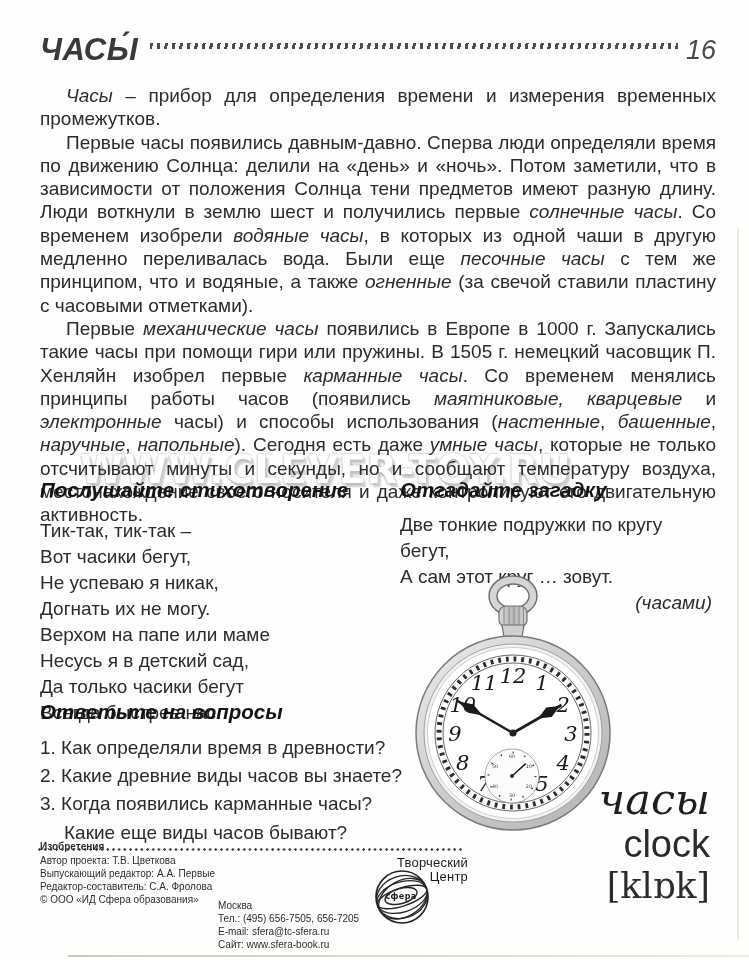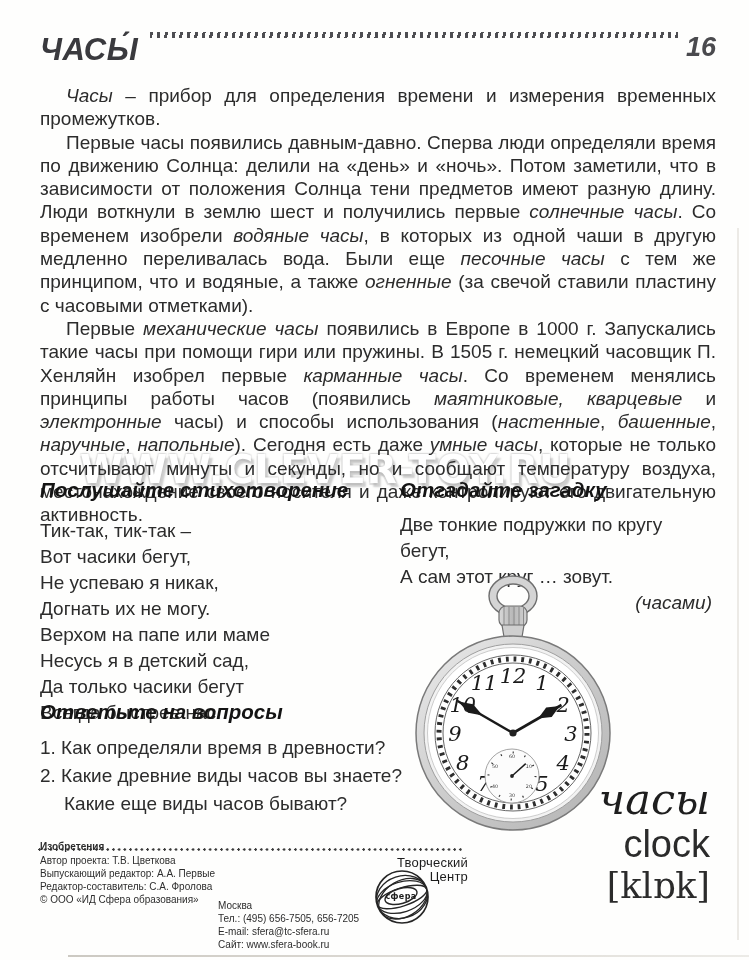--- a/index.html
+++ b/index.html
@@ -2,30 +2,30 @@
 <html><head>
 <meta charset="utf-8">
 <style>
   * { margin:0; padding:0; box-sizing:border-box; }
   html,body { background:#ffffff; }
   .page {
     position:relative; width:749px; height:960px; background:#fefefdfa;
     font-family:"Liberation Sans", sans-serif; color:#2e2e2e; overflow:hidden;
   }
   
-  .title-row { position:absolute; left:40px; top:32px; width:676px; display:flex; align-items:flex-start; }
+  .title-row { position:absolute; left:40px; top:32px; width:676px; display:flex; align-items:center; }
   .page-title {
     font-size:31px; font-weight:bold; font-style:italic; color:#3a3a3e; letter-spacing:0.5px;
     white-space:nowrap;
   }
   .title-leader {
     flex:1; height:5.5px; margin:0 8px 8px 12px;
     background:repeating-linear-gradient(100deg, #4e4e52 0, #4e4e52 3px, transparent 3px, transparent 7.4px);
   }
-  .page-number { font-size:27px; font-weight:bold; font-style:italic; color:#4a4a4e; margin-bottom:0px; }
+  .page-number { font-size:27px; font-weight:normal; font-style:italic; color:#4a4a4e; margin-bottom:0px; }
   
   .text-block {
     position:absolute; left:40px; top:84px; width:676px;
     font-size:19px; line-height:23.3px; text-align:justify; color:#2c2c2c;
   }
   .para { text-indent:26px; }
   
   .watermark {
     position:absolute; left:80px; top:447px; z-index:0; white-space:nowrap;
     font-family:"DejaVu Sans", sans-serif; font-weight:bold; font-size:39px; letter-spacing:1px;
@@ -101,20 +101,21 @@
         <div class="poem-line">Да только часики бегут</div>
         <div class="poem-line">Всегда быстрее нас.</div>
       </div>
   </div>
 
   <div class="questions-block">
     <div class="section-heading">Ответьте на вопросы</div>
     <div class="question-lines">
         <div class="question-line">1. Как определяли время в древности?</div>
         <div class="question-line">2. Какие древние виды часов вы знаете?</div>
+        <div class="question-line">3. Когда появились карманные часы?</div>
         <div class="question-line">Какие еще виды часов бывают?</div>
       </div>
   </div>
 
   <div class="riddle-col">
     <div class="section-heading">Отгадайте загадку</div>
     <div class="riddle-lines">
         <div class="riddle-line">Две тонкие подружки по кругу бегут,</div>
         <div class="riddle-line">А сам этот круг … зовут.</div>
       </div>

